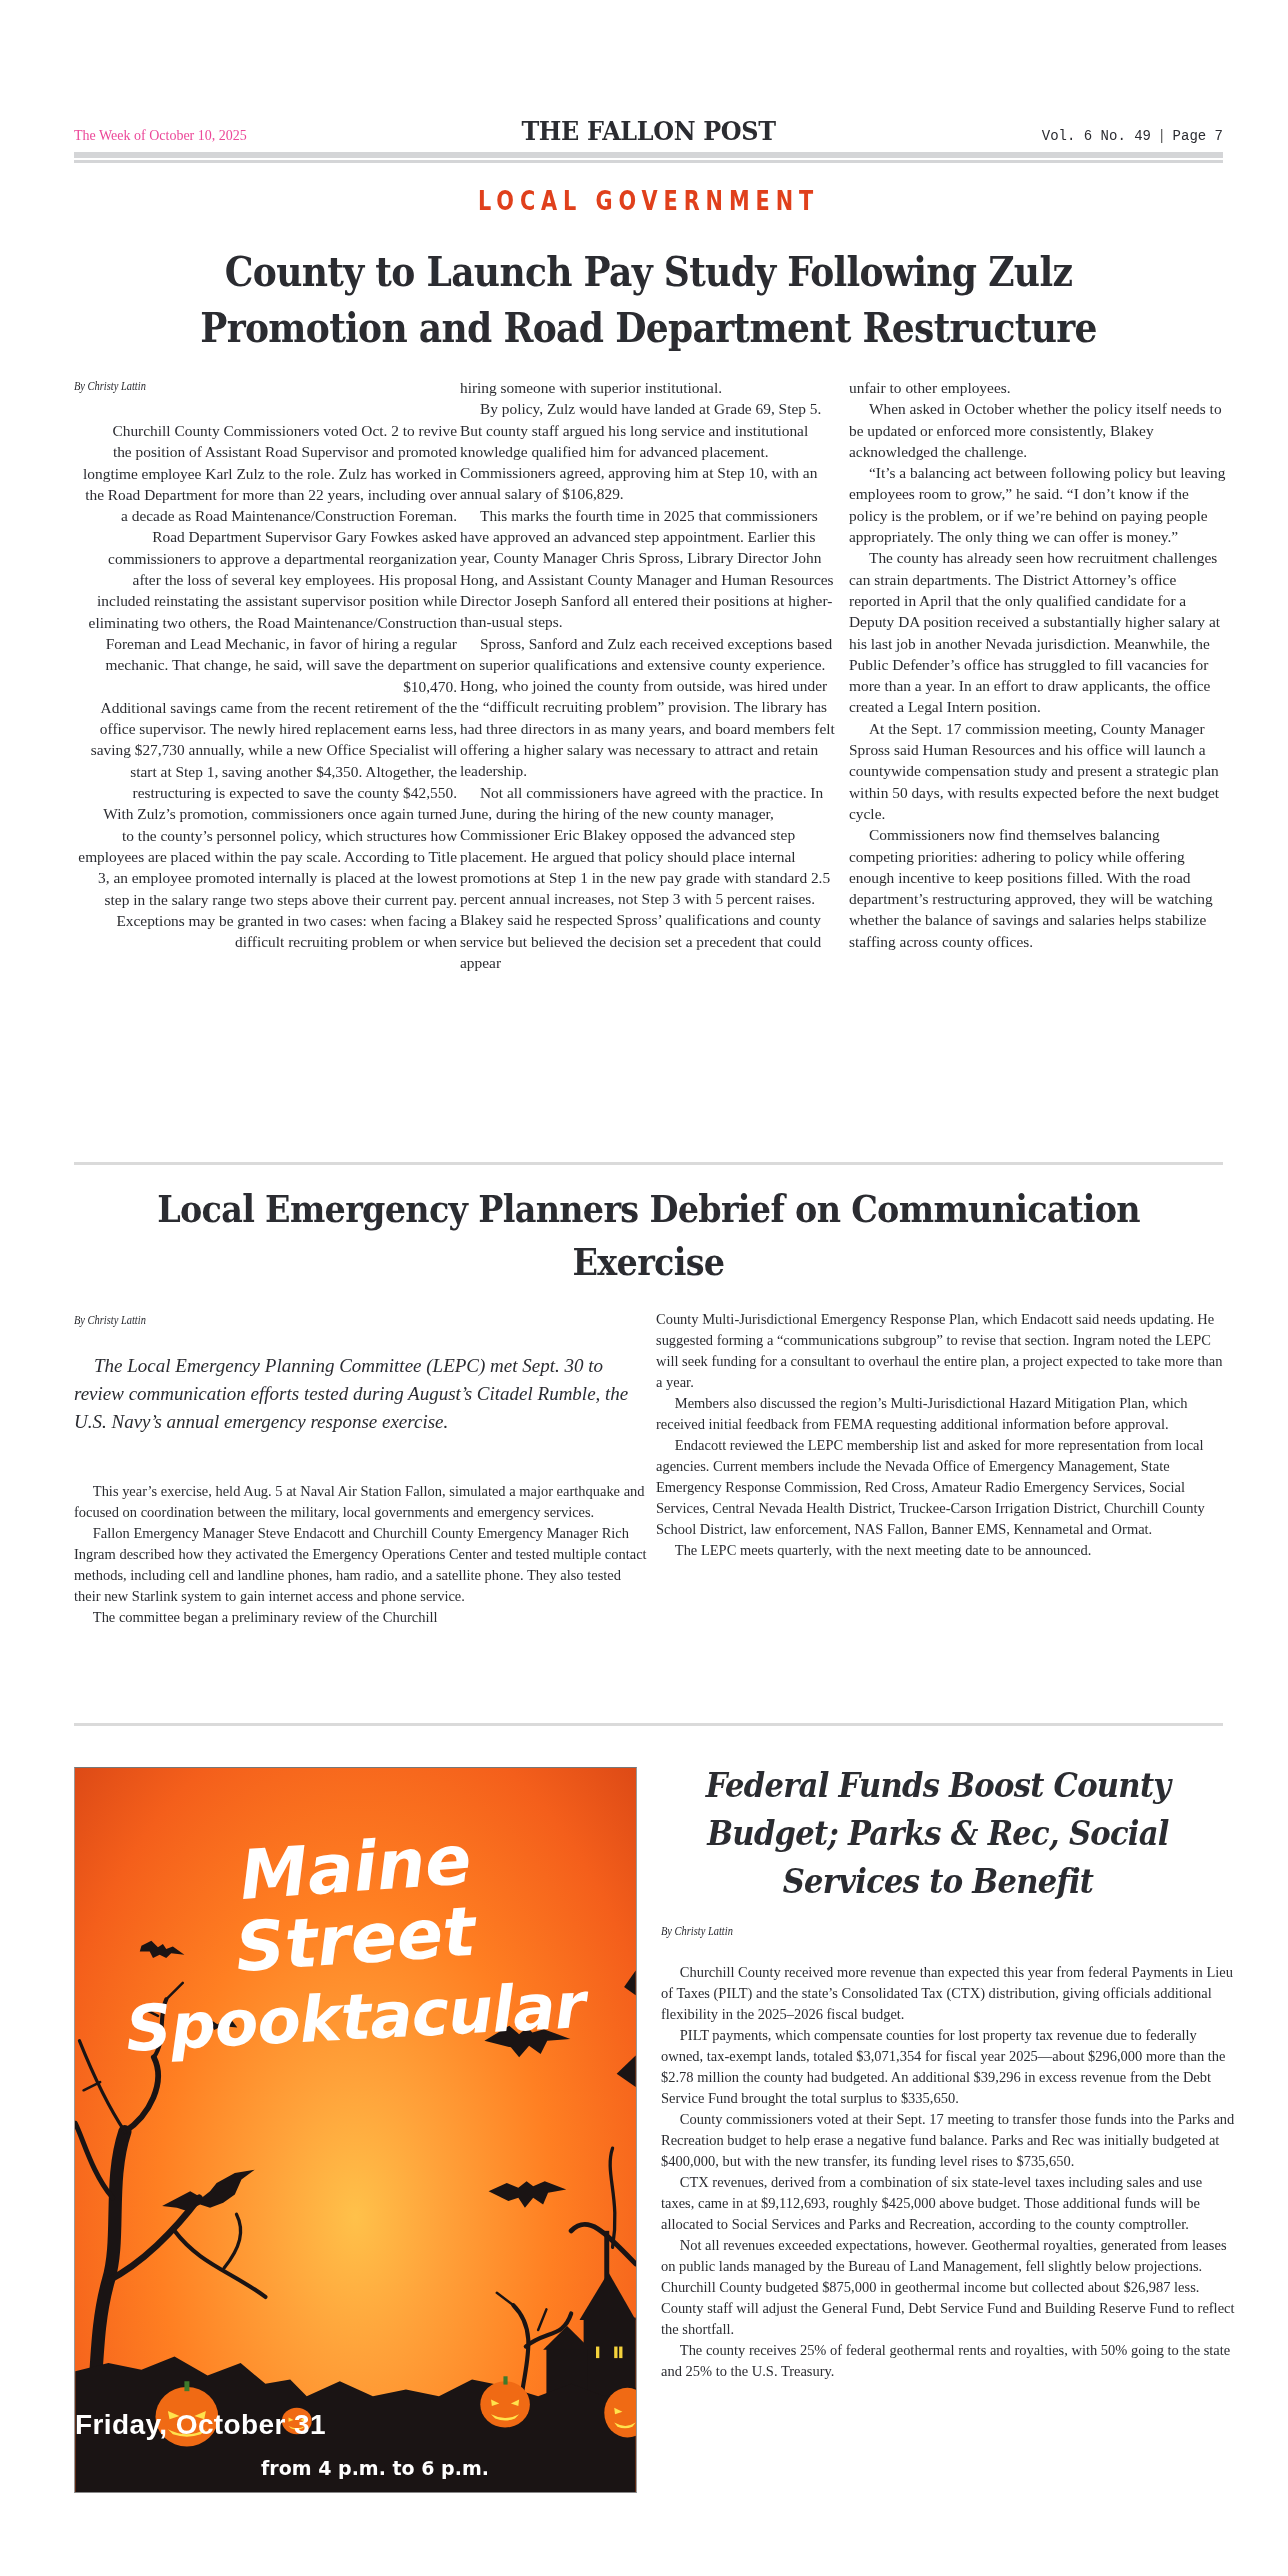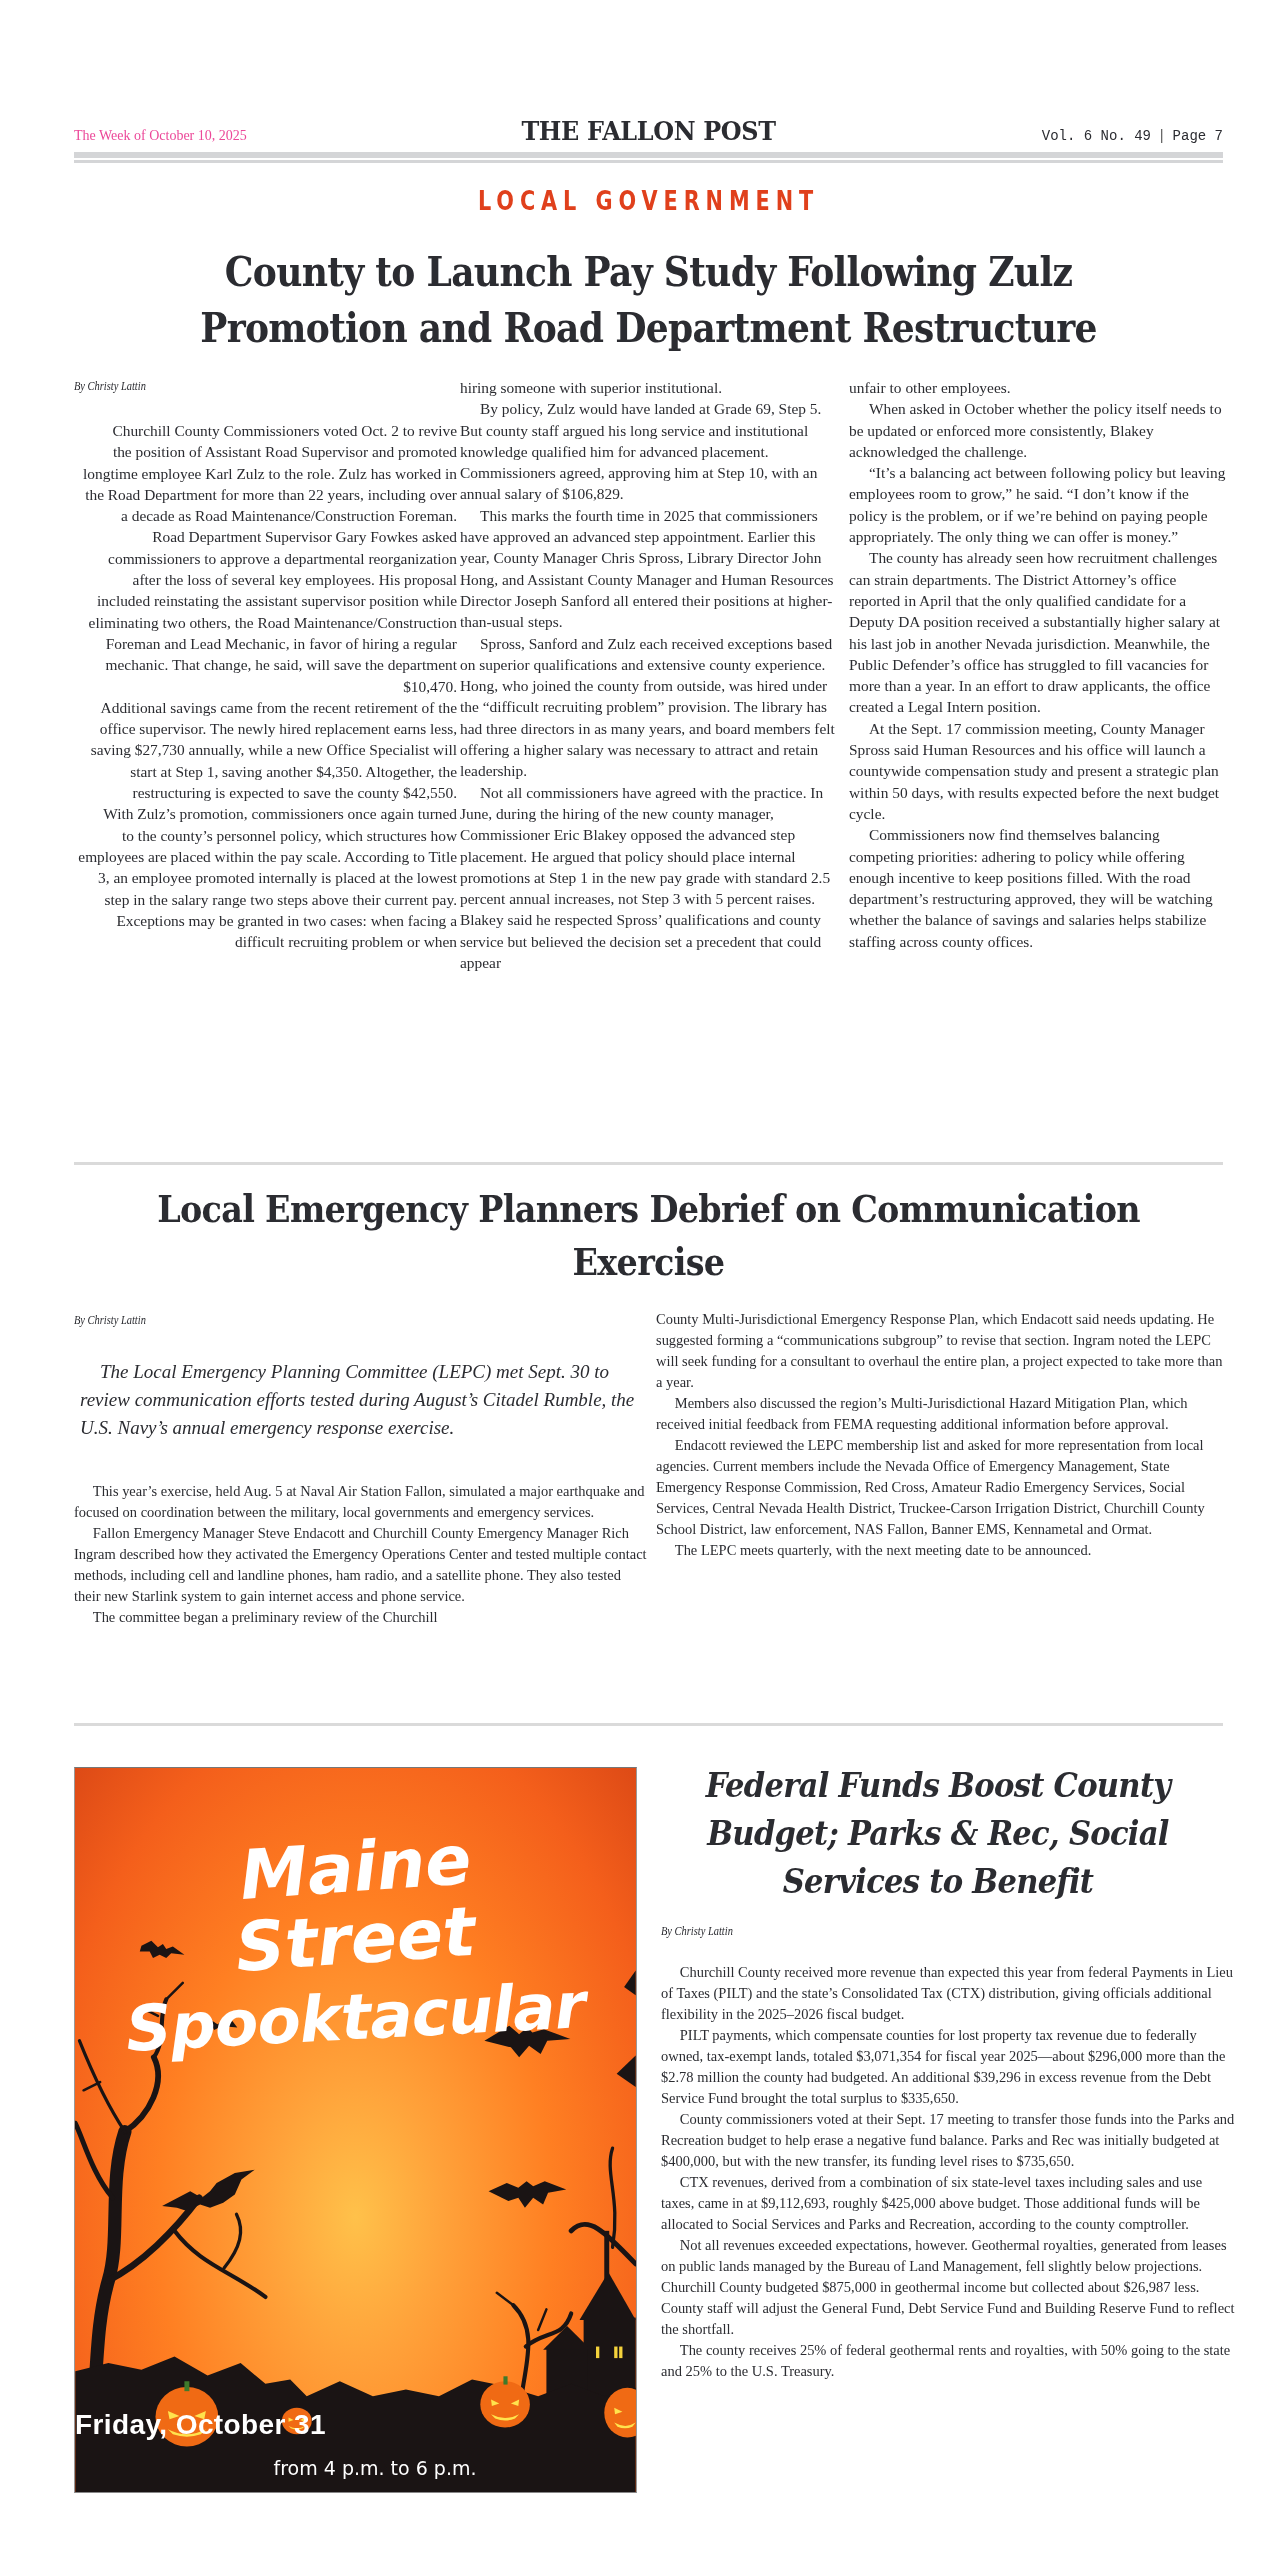--- a/index.html
+++ b/index.html
@@ -31,36 +31,36 @@
   .col { position: absolute; font-family: "Liberation Serif", serif; font-size: 15.4px; line-height: 21.3px; color: #2b2c31; }
   .col p { margin: 0; text-indent: 20px; }
   .col p.noindent { text-indent: 0; }
   .a1c1 { left: 4px; top: 420px; width: 379px; text-align: right; }
   .a1c2 { left: 386px; top: 377px; width: 379px; }
   .a1c3 { left: 775px; top: 377px; width: 379px; }
 
   .divider { position: absolute; left: 0; width: 1149px; height: 3.3px; background: #dadada; }
 
   .a2-lede { position: absolute; left: 0; top: 1352px; width: 579px; font-family: "Liberation Serif", serif; font-style: italic; font-size: 19px; line-height: 28px; color: #2b2c31; }
-  .a2-lede p { margin: 6px; text-indent: 20px; }
+  .a2-lede p { margin: 0; text-indent: 20px; }
   .narrow { font-family: "Liberation Serif", serif; font-size: 15.4px; line-height: 21px; transform: scaleX(0.94); transform-origin: left top; }
   .a2c1 { left: 0; top: 1480px; width: 612px; }
   .a2c2 { left: 582px; top: 1308px; width: 612px; }
   .a3c1 { left: 587px; top: 1934px; width: 612px; }
 
   
   .flyer { position: absolute; left: 0; top: 1767px; width: 561px; height: 724px; overflow: hidden; border-top: 1.7px solid #777; border-left: 0.8px solid #999; border-right: 0.8px solid #999; border-bottom: 1.7px solid #888;
     background: radial-gradient(ellipse at 50% 62%, #ffc14a 0%, #ffa23a 22%, #ff7f22 50%, #f45f1b 80%, #dd4a16 100%); }
   .flyer svg { position: absolute; left: 0; top: 0; }
   .flyer-title { position: absolute; left: 0; width: 561px; text-align: center; color: #ffffff; font-family: "DejaVu Sans", sans-serif; font-weight: bold; font-style: italic; }
   .ft1 { top: 60px; font-size: 68px; transform: rotate(-4deg); }
   .ft2 { top: 132px; font-size: 68px; transform: rotate(-4deg); }
   .ft3 { top: 213px; font-size: 63px; transform: rotate(-3deg); letter-spacing: -0.8px; }
   .flyer-date { position: absolute; left: 0; width: 561px; top: 641px; text-align: left; color: #ffffff; font-family: Liberation Sans, sans-serif; font-weight: bold; font-size: 28px; letter-spacing: 0.4px; }
-  .flyer-time { position: absolute; left: 0; width: 600px; top: 689px; text-align: center; color: #ffffff; font-family: "DejaVu Sans", sans-serif; font-weight: normal; font-size: 19px; }
+  .flyer-time { position: absolute; left: 0; width: 600px; top: 689px; text-align: center; color: #ffffff; font-family: "DejaVu Sans", sans-serif; font-weight: bold; font-size: 19px; }
 </style>
 </head>
 <body>
 
 <div class="page">
 
   <div class="masthead">
     <span class="mast-date">The Week of October 10, 2025</span>
     <div class="mast-title">THE FALLON POST</div>
     <span class="mast-vol">

